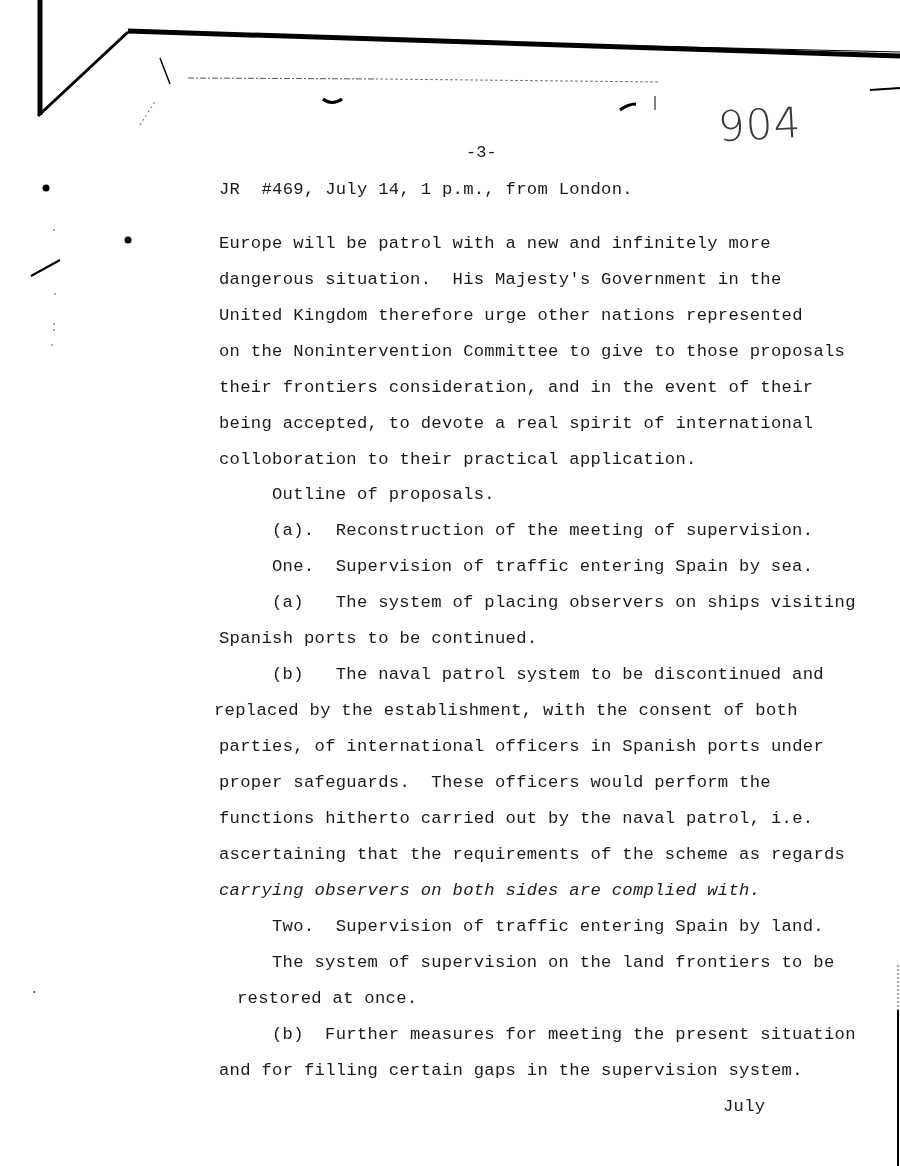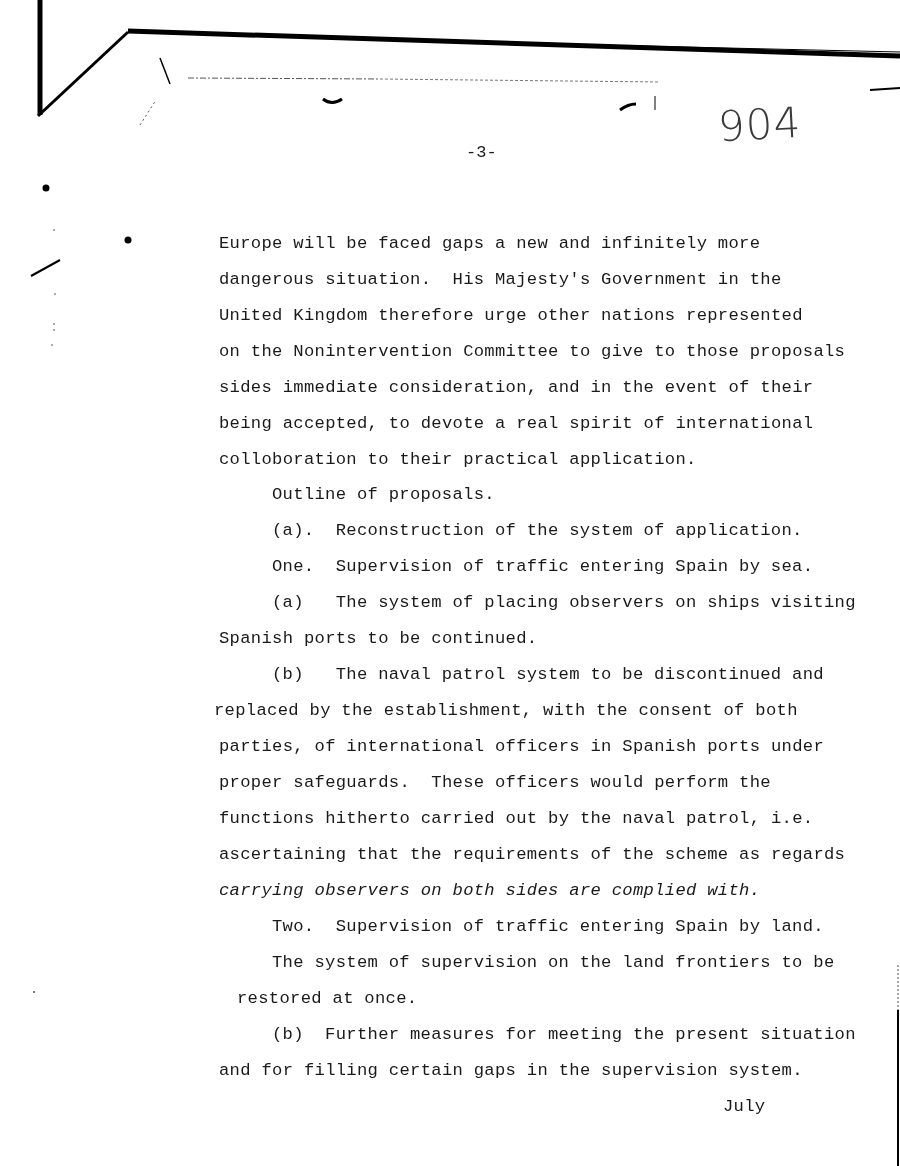--- a/index.html
+++ b/index.html
@@ -89,31 +89,32 @@
     <circle cx="34" cy="992" r="1" fill="#444"></circle>
 
     <path d="M898 1010 L898 1166" stroke="#000" stroke-width="2" fill="none"></path>
     <path d="M898 965 L898 1010" stroke="#555" stroke-width="1" stroke-dasharray="2 2" fill="none"></path>
   </svg>
 
   <div class="handwritten-number">904</div>
 
   <div class="page-number">-3-</div>
 
+  <div class="line header-line">JR  #469, July 14, 1 p.m., from London.</div>
 
   <div id="body-lines">
-      <div class="line" style="left: 219px; top: 234px;">Europe will be faced gaps a new and infinitely more</div>
+      <div class="line" style="left: 219px; top: 234px;">Europe will be patrol with a new and infinitely more</div>
       <div class="line" style="left: 219px; top: 270px;">dangerous situation.  His Majesty's Government in the</div>
       <div class="line" style="left: 219px; top: 306px;">United Kingdom therefore urge other nations represented</div>
       <div class="line" style="left: 219px; top: 342px;">on the Nonintervention Committee to give to those proposals</div>
-      <div class="line" style="left: 219px; top: 378px;">sides immediate consideration, and in the event of their</div>
+      <div class="line" style="left: 219px; top: 378px;">their frontiers consideration, and in the event of their</div>
       <div class="line" style="left: 219px; top: 414px;">being accepted, to devote a real spirit of international</div>
       <div class="line" style="left: 219px; top: 450px; text-align: center;">colloboration to their practical application.</div>
       <div class="line" style="left: 272px; top: 485px;">Outline of proposals.</div>
-      <div class="line" style="left: 272px; top: 521px;">(a).  Reconstruction of the system of application.</div>
+      <div class="line" style="left: 272px; top: 521px;">(a).  Reconstruction of the meeting of supervision.</div>
       <div class="line" style="left: 272px; top: 557px;">One.  Supervision of traffic entering Spain by sea.</div>
       <div class="line" style="left: 272px; top: 593px;">(a)   The system of placing observers on ships visiting</div>
       <div class="line" style="left: 219px; top: 629px;">Spanish ports to be continued.</div>
       <div class="line" style="left: 272px; top: 665px;">(b)   The naval patrol system to be discontinued and</div>
       <div class="line" style="left: 214px; top: 701px;">replaced by the establishment, with the consent of both</div>
       <div class="line" style="left: 219px; top: 737px;">parties, of international officers in Spanish ports under</div>
       <div class="line" style="left: 219px; top: 773px;">proper safeguards.  These officers would perform the</div>
       <div class="line" style="left: 219px; top: 809px;">functions hitherto carried out by the naval patrol, i.e.</div>
       <div class="line" style="left: 219px; top: 845px;">ascertaining that the requirements of the scheme as regards</div>
       <div class="line" style="left: 219px; top: 881px; font-style: italic;">carrying observers on both sides are complied with.</div>

